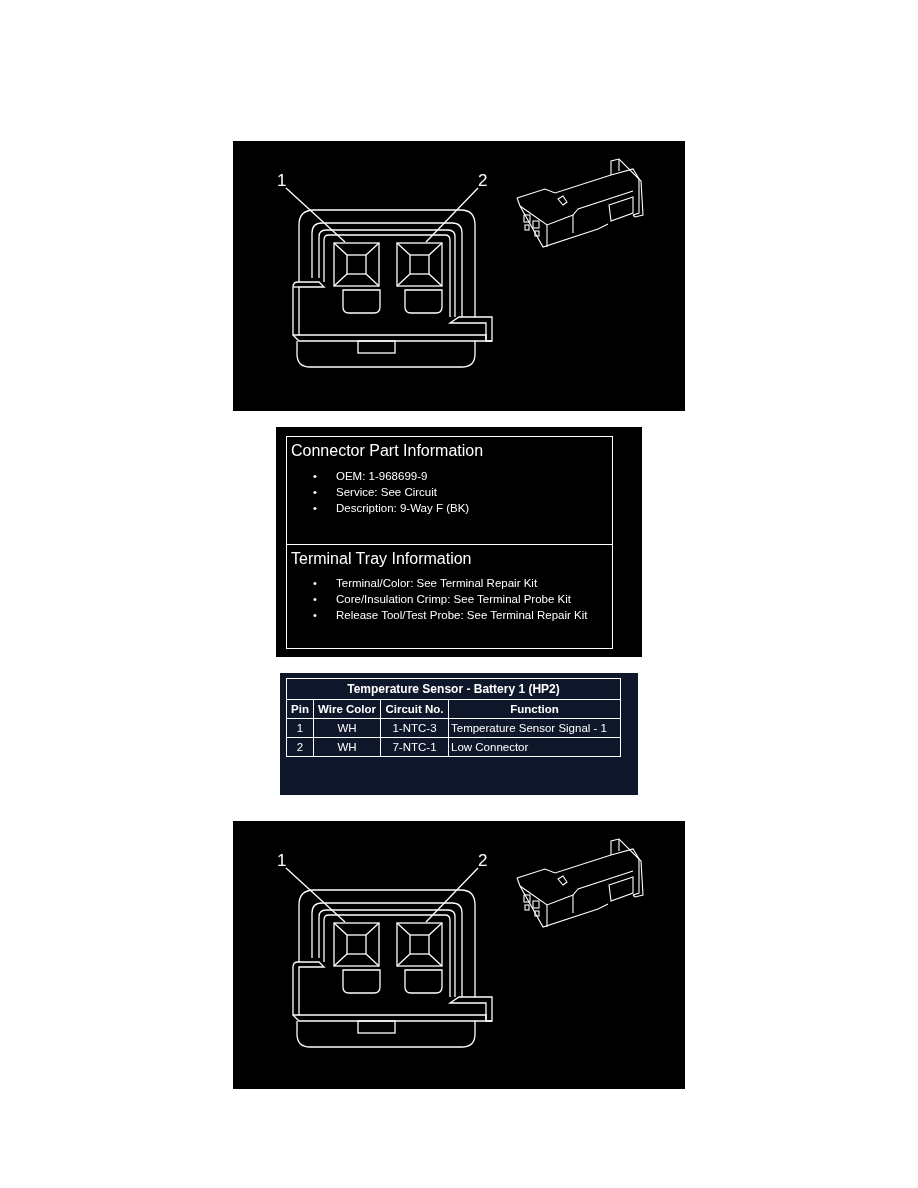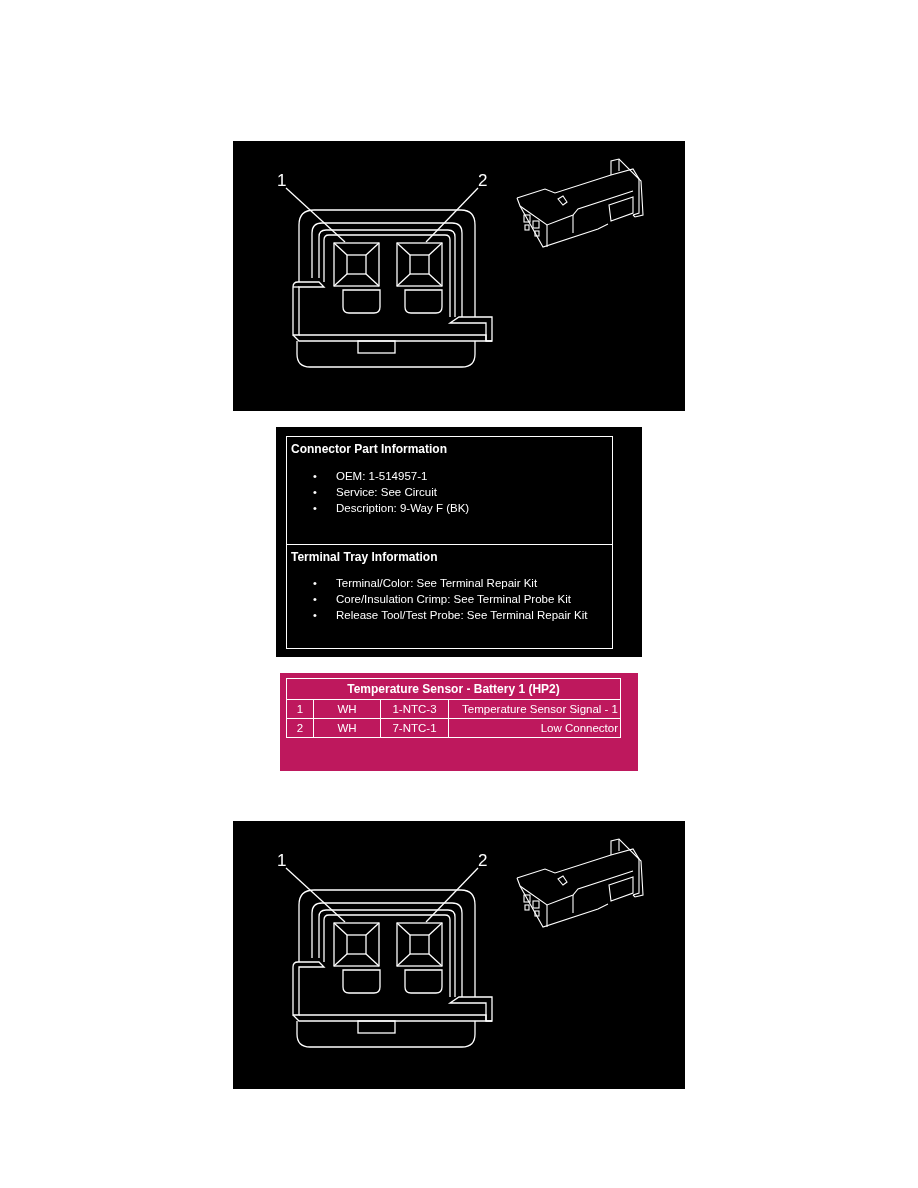--- a/index.html
+++ b/index.html
@@ -8,35 +8,35 @@
   .figure { position:absolute; background:#000; }
   .figure svg { position:absolute; left:0; top:0; }
   #fig1 { left:233px; top:141px; width:452px; height:270px; }
   #fig2 { left:233px; top:821px; width:452px; height:268px; }
 
   #info { position:absolute; left:276px; top:427px; width:366px; height:230px; background:#000; }
   #info .inner { position:absolute; left:10px; top:9px; width:327px; height:213px;
                  border:1px solid #fff; box-sizing:border-box; }
   #info .section { position:relative; color:#fff; font-size:11.5px; }
   #info .sec1 { height:108px; border-bottom:1px solid #fff; box-sizing:border-box; }
-  #info .sec-title { font-weight:bold; font-size:12px; padding:5px 0 0 4px; height:18px; }
+  #info .sec-title { font-weight:normal; font-size:16px; padding:5px 0 0 4px; height:18px; }
   #info ul { list-style:none; margin:0; padding:0; position:absolute; left:24px; }
   #info .sec1 ul { top:31px; }
   #info .sec2 ul { top:30px; }
   #info li { height:16px; line-height:16px; white-space:nowrap; position:relative; padding-left:25px; }
   #info li .bullet { position:absolute; left:2px; top:0; font-size:11px; }
 
-  #pins { position:absolute; left:280px; top:673px; width:358px; height:98px; background:#be185d; }
+  #pins { position:absolute; left:280px; top:673px; width:358px; height:122px; background:#0f172a; }
   #pins table { position:absolute; left:6px; top:5px; border-collapse:collapse; color:#fff;
                 font-size:11.5px; }
   #pins td, #pins th { border:1px solid #fff; height:19px; padding:0 2px; white-space:nowrap; box-sizing:border-box; }
   #pins th { font-weight:bold; text-align:center; }
   #pins th.title { height:21px; font-size:12px; }
   #pins td.c { text-align:center; }
-  #pins td.l { text-align:right; }
+  #pins td.l { text-align:left; }
 </style>
 </head>
 <body>
 
 <div class="figure" id="fig1">
   <svg width="452" height="270" viewBox="0 0 452 270" fill="none" stroke="#fff" stroke-width="1.3">
 
     <text x="44" y="45" fill="#fff" stroke="none" font-family="Liberation Sans, sans-serif" font-size="17">1</text>
     <text x="245" y="45" fill="#fff" stroke="none" font-family="Liberation Sans, sans-serif" font-size="17">2</text>
     <line x1="53" y1="47" x2="112" y2="101"></line>
@@ -89,21 +89,21 @@
       <rect x="302" y="90" width="4" height="5"></rect>
     </g>
   </svg>
 </div>
 
 <div id="info">
   <div class="inner">
     <div class="section sec1">
       <div class="sec-title">Connector Part Information</div>
       <ul>
-        <li><span class="bullet">•</span><span>OEM: 1-514957-1</span></li>
+        <li><span class="bullet">•</span><span>OEM: 1-968699-9</span></li>
         <li><span class="bullet">•</span><span>Service: See Circuit</span></li>
         <li><span class="bullet">•</span><span>Description: 9-Way F (BK)</span></li>
       </ul>
     </div>
     <div class="section sec2">
       <div class="sec-title">Terminal Tray Information</div>
       <ul>
         <li><span class="bullet">•</span><span>Terminal/Color: See Terminal Repair Kit</span></li>
         <li><span class="bullet">•</span><span>Core/Insulation Crimp: See Terminal Probe Kit</span></li>
         <li><span class="bullet">•</span><span>Release Tool/Test Probe: See Terminal Repair Kit</span></li>
@@ -116,20 +116,26 @@
   <table>
     <colgroup>
       <col style="width:27px">
         <col style="width:67px">
         <col style="width:68px">
         <col style="width:172px">
     </colgroup>
     <tbody>
         <tr>
       <th class="title" colspan="4">Temperature Sensor - Battery 1 (HP2)</th>
+    </tr>
+    <tr>
+      <th>Pin</th>
+      <th>Wire Color</th>
+      <th>Circuit No.</th>
+      <th>Function</th>
     </tr>
     <tr>
       <td class="c">1</td>
       <td class="c">WH</td>
       <td class="c">1-NTC-3</td>
       <td class="l">Temperature Sensor Signal - 1</td>
     </tr>
     <tr>
       <td class="c">2</td>
       <td class="c">WH</td>

